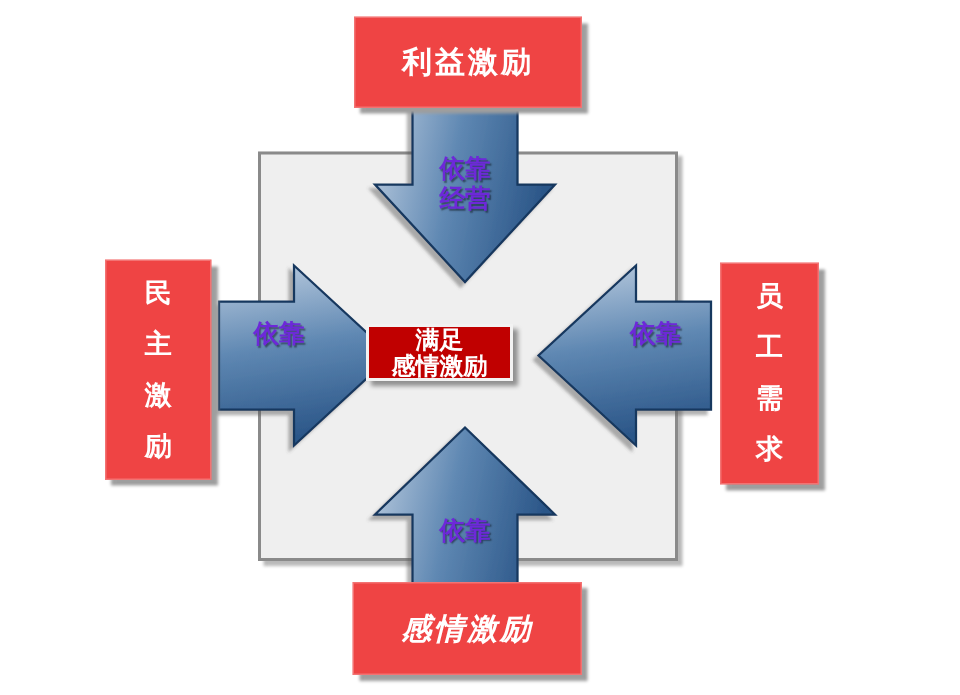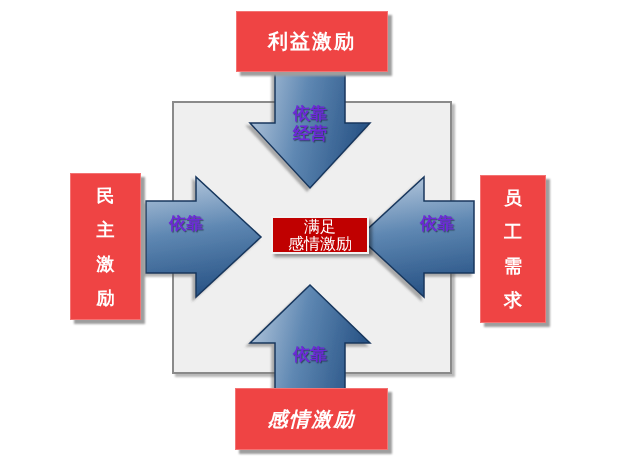--- a/index.html
+++ b/index.html
@@ -37,25 +37,25 @@
     font-size:17px;line-height:20px;text-align:center;width:70px;
     text-shadow:1px 1px 1px rgba(0,0,0,0.45);
     pointer-events:none;
   }
   .lbl-down{left:275px;top:103px;}
   .lbl-up{left:275px;top:344px;}
   .lbl-fromLeft{left:151px;top:213px;}
   .lbl-fromRight{left:402px;top:213px;}
 
   .center-box{
-    position:absolute;left:271px;top:216px;width:94px;height:34px;
+    position:absolute;left:244px;top:216px;width:94px;height:34px;
     background:#C00000;border:2px solid #f2f2f2;
     box-shadow:3px 3px 3px rgba(0,0,0,0.40);
     z-index:4;display:flex;flex-direction:column;align-items:center;justify-content:space-between;
-    color:#ffffff;font-weight:normal;font-size:16px;line-height:17px;text-align:center;
+    color:#ffffff;font-weight:bold;font-size:16px;line-height:17px;text-align:center;
   }
 </style>
 </head>
 <body>
 
 <div class="canvas">
 
   <div class="panel"></div>
 
   <svg class="arrows-svg" width="640" height="463" viewBox="0 0 640 463">

